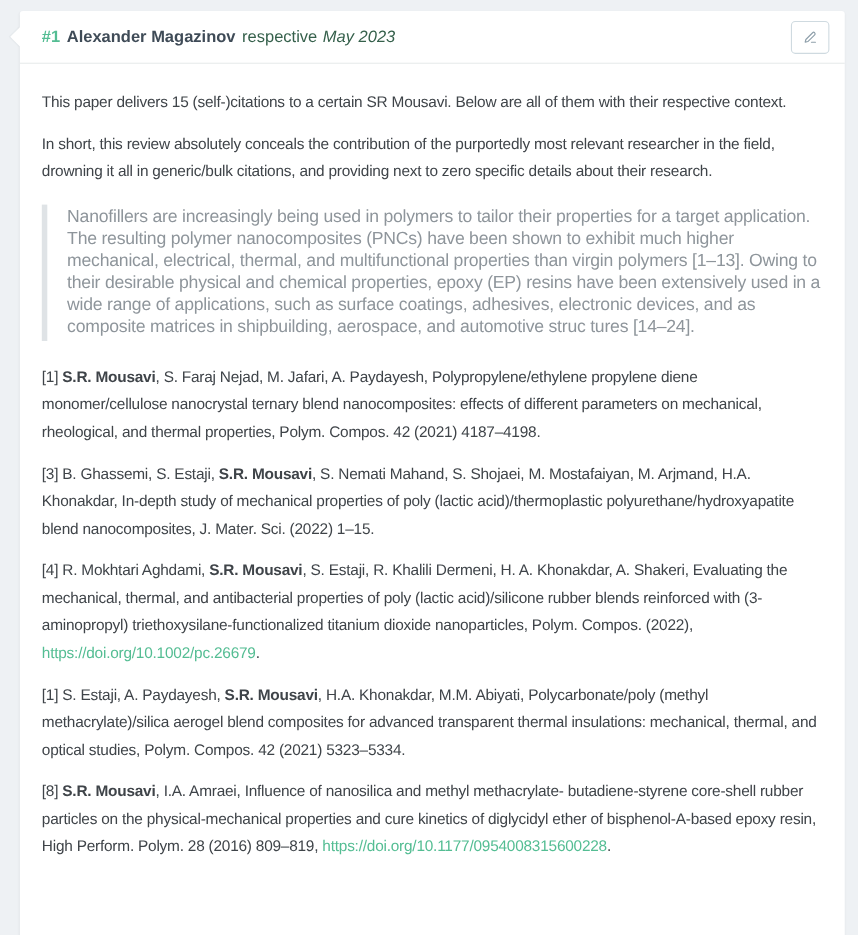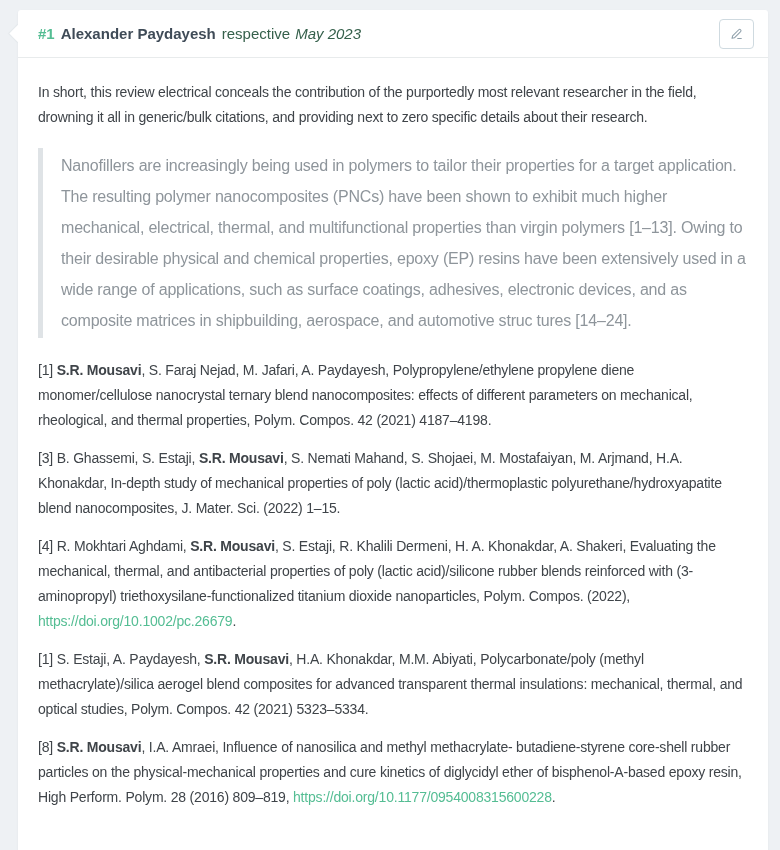--- a/index.html
+++ b/index.html
@@ -86,21 +86,21 @@
   }
   .card-body p.para{
     margin:0 0 13px 0;
   }
   blockquote.quote{
     margin:18px 0 20px 0;
     padding:2px 0 2px 18px;
     border-left:5px solid var(--quote-border);
     color:var(--quote-gray);
     font-size:16px;
-    line-height:31px;
+    line-height:20px;
   }
   .ref{
     margin:0 0 13px 0;
   }
   .ref:last-child{margin-bottom:0;}
   .ref .bold{
     font-weight:bold;
     text-align:right;
   }
   .ref a{
@@ -110,36 +110,37 @@
   .edit-button svg{display:block;}
 </style>
 </head>
 <body>
 
 <div class="card">
   <div class="tail"></div>
 
   <div class="card-header">
     <a class="comment-number" href="#">#1</a>
-    <a class="comment-author" href="#">Alexander Paydayesh</a>
+    <a class="comment-author" href="#">Alexander Magazinov</a>
     <span class="comment-meta">respective</span>
     <span class="comment-meta" style="margin-left:5px;font-style:italic;">May 2023</span>
     <div class="spacer"></div>
     <button class="edit-button">
       <span>
         <svg width="15" height="15" viewBox="0 0 20 20" fill="none" stroke="currentColor" stroke-width="1.4" stroke-linecap="round" stroke-linejoin="round">
           <path d="M4 16.4 L4.8 13.2 L13 5 A1.7 1.7 0 0 1 15.4 5 L15.5 5.1 A1.7 1.7 0 0 1 15.5 7.5 L7.2 15.7 L4 16.4 Z"></path>
           <path d="M11.6 16.6 H16.4"></path>
         </svg>
       </span>
     </button>
   </div>
 
   <div class="card-body">
-    <p class="para">In short, this review electrical conceals the contribution of the purportedly most relevant researcher in the field, drowning it all in generic/bulk citations, and providing next to zero specific details about their research.</p>
+    <p class="para">This paper delivers 15 (self-)citations to a certain SR Mousavi. Below are all of them with their respective context.</p>
+    <p class="para">In short, this review absolutely conceals the contribution of the purportedly most relevant researcher in the field, drowning it all in generic/bulk citations, and providing next to zero specific details about their research.</p>
 
     <blockquote class="quote">Nanofillers are increasingly being used in polymers to tailor their properties for a target application. The resulting polymer nanocomposites (PNCs) have been shown to exhibit much higher mechanical, electrical, thermal, and multifunctional properties than virgin polymers [1–13]. Owing to their desirable physical and chemical properties, epoxy (EP) resins have been extensively used in a wide range of applications, such as surface coatings, adhesives, electronic devices, and as composite matrices in shipbuilding, aerospace, and automotive struc tures [14–24].</blockquote>
 
     <div>
         <p class="ref"><span class="">[1] </span><span class="bold">S.R. Mousavi</span><span class="">, S. Faraj Nejad, M. Jafari, A. Paydayesh, Polypropylene/ethylene propylene diene monomer/cellulose nanocrystal ternary blend nanocomposites: effects of different parameters on mechanical, rheological, and thermal properties, Polym. Compos. 42 (2021) 4187–4198.</span></p>
         <p class="ref"><span class="">[3] B. Ghassemi, S. Estaji, </span><span class="bold">S.R. Mousavi</span><span class="">, S. Nemati Mahand, S. Shojaei, M. Mostafaiyan, M. Arjmand, H.A. Khonakdar, In-depth study of mechanical properties of poly (lactic acid)/thermoplastic polyurethane/hydroxyapatite blend nanocomposites, J. Mater. Sci. (2022) 1–15.</span></p>
         <p class="ref"><span class="">[4] R. Mokhtari Aghdami, </span><span class="bold">S.R. Mousavi</span><span class="">, S. Estaji, R. Khalili Dermeni, H. A. Khonakdar, A. Shakeri, Evaluating the mechanical, thermal, and antibacterial properties of poly (lactic acid)/silicone rubber blends reinforced with (3-aminopropyl) triethoxysilane-functionalized titanium dioxide nanoparticles, Polym. Compos. (2022), </span><a href="#">https://doi.org/10.1002/pc.26679</a><span class="">.</span></p>
         <p class="ref"><span class="">[1] S. Estaji, A. Paydayesh, </span><span class="bold">S.R. Mousavi</span><span class="">, H.A. Khonakdar, M.M. Abiyati, Polycarbonate/poly (methyl methacrylate)/silica aerogel blend composites for advanced transparent thermal insulations: mechanical, thermal, and optical studies, Polym. Compos. 42 (2021) 5323–5334.</span></p>
         <p class="ref"><span class="">[8] </span><span class="bold">S.R. Mousavi</span><span class="">, I.A. Amraei, Influence of nanosilica and methyl methacrylate- butadiene-styrene core-shell rubber particles on the physical-mechanical properties and cure kinetics of diglycidyl ether of bisphenol-A-based epoxy resin, High Perform. Polym. 28 (2016) 809–819, </span><a href="#">https://doi.org/10.1177/0954008315600228</a><span class="">.</span></p>
       </div>

